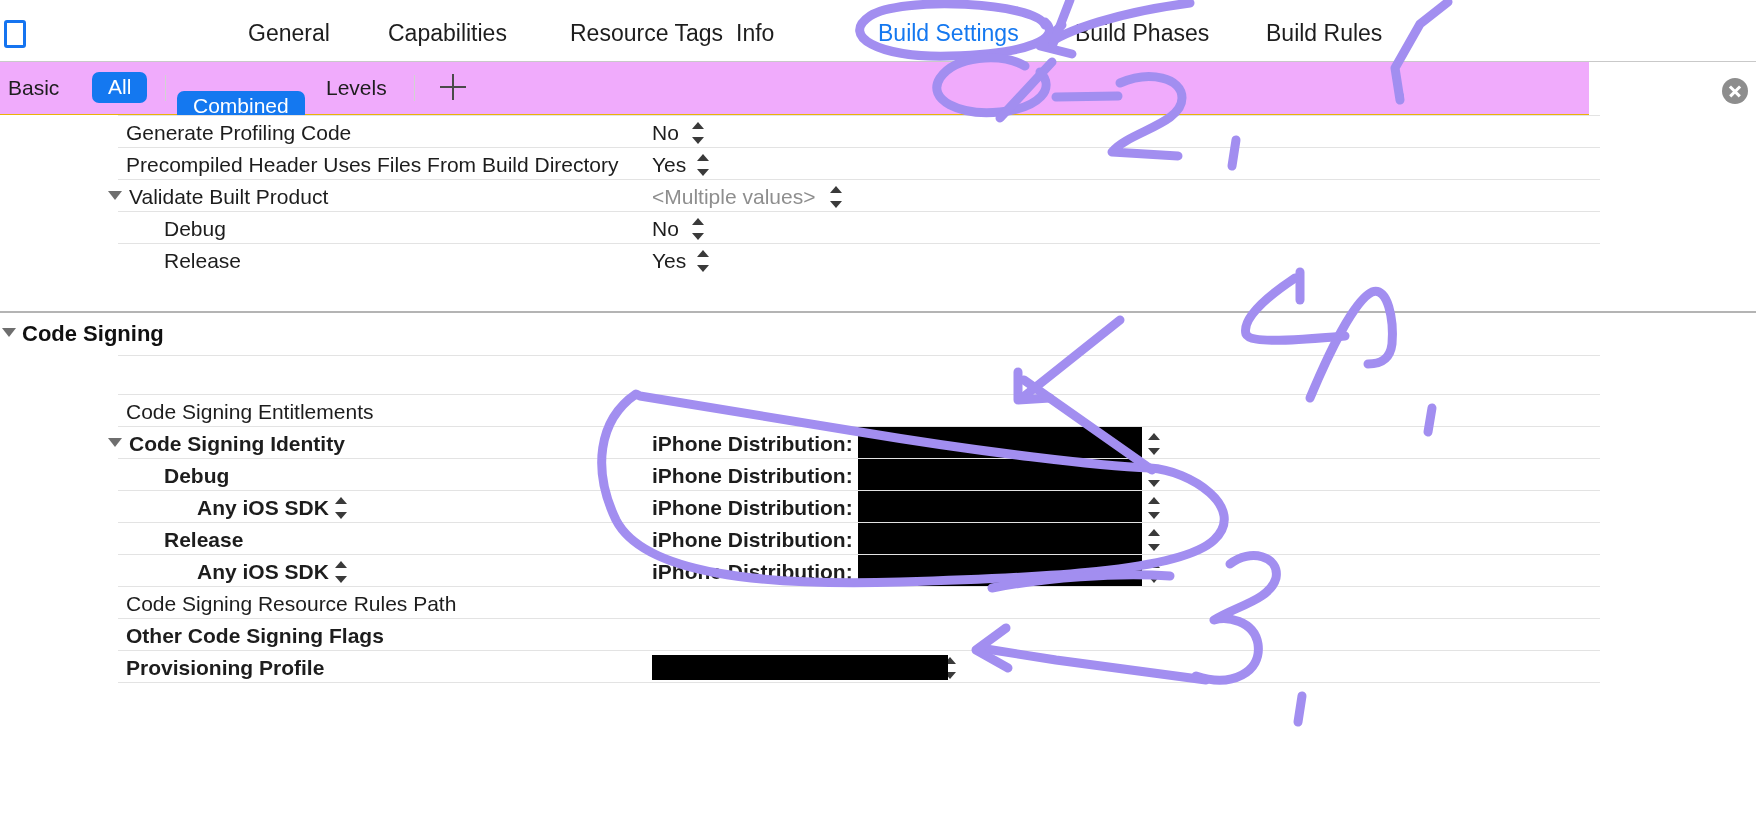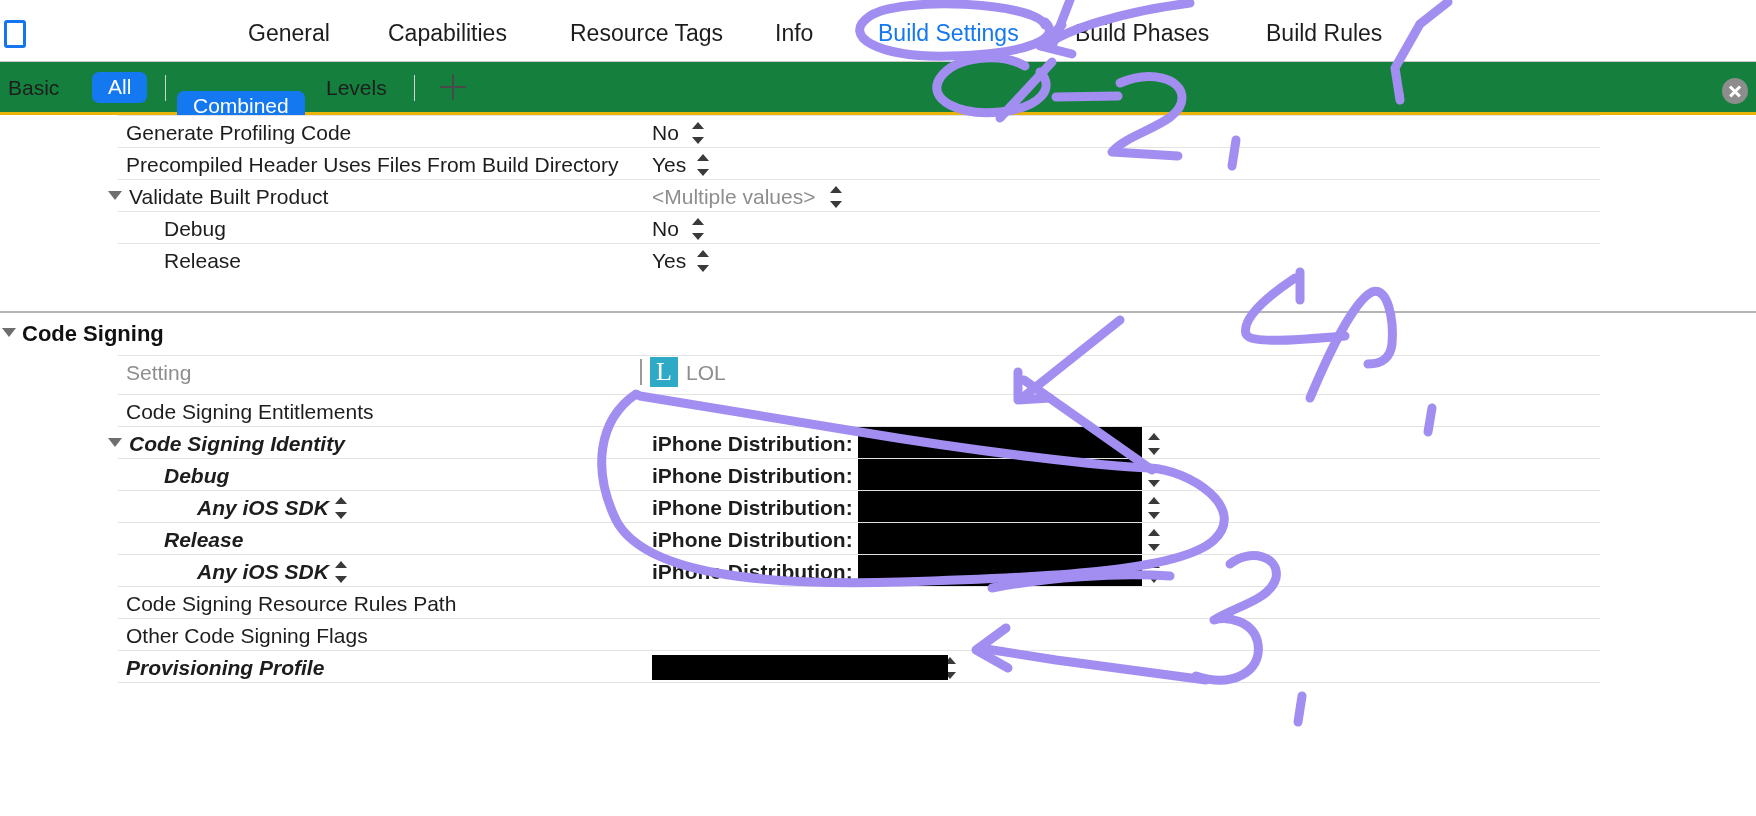--- a/index.html
+++ b/index.html
@@ -30,22 +30,22 @@
     display:flex;align-items:center;
   }
   .tab{
     font-size:23px;color:#1d1d1d;white-space:nowrap;
     position:absolute;top:20px;
   }
   .tab.active{color:#1478f0;}
 
   
   .filterbar{
-    position:absolute;left:0;top:62px;width:1756px;height:53px;
-    background:#15803d;border-bottom:3px solid #eab308;
+    position:absolute;left:0;top:62px;width:1589px;height:53px;
+    background:#f0abfc;border-bottom:1px solid #eab308;
     box-sizing:border-box;
   }
   .fb-item{position:absolute;top:14px;font-size:21px;color:#1d1d1d;white-space:nowrap;}
   .seg{
     position:absolute;top:10px;
     background:#1478f0;color:#ffffff;border-radius:7px;
     font-size:21px;padding:4px 16px 6px 16px;line-height:1;
     box-sizing:border-box;
   }
   .divline{position:absolute;top:13px;width:1px;height:26px;background:#d2d2d2;}
@@ -102,21 +102,21 @@
     box-sizing:border-box;
   }
   .rowline{
     position:absolute;left:118px;width:1482px;height:1px;background:#e3e3e3;
   }
   .rowline.full{left:0;width:1756px;height:2px;background:#b4b4b4;}
   .name{
     position:absolute;font-size:21px;color:#1d1d1d;white-space:nowrap;top:5px;
   }
   .name.grey{color:#8e8e8e;}
-  .name.bold{font-weight:bold;font-style:italic;}
+  .name.bold{font-weight:bold;}
   .val{
     position:absolute;left:652px;font-size:21px;color:#1d1d1d;white-space:nowrap;top:5px;
   }
   .val.grey{color:#8e8e8e;}
   .val.bold{font-weight:bold;}
   .tri{
     position:absolute;width:0;height:0;
     border-left:7px solid transparent;border-right:7px solid transparent;
     border-top:9px solid #6e6e6e;
   }
@@ -151,21 +151,21 @@
 <body>
 
 <div id="root">
 
   <div class="tabbar">
     <div class="focus-rect"></div>
     <div class="tabs" id="tabs-host">
         <div class="tab" style="left: 248px;">General</div>
         <div class="tab" style="left: 388px;">Capabilities</div>
         <div class="tab" style="left: 570px;">Resource Tags</div>
-        <div class="tab" style="left: 775px; text-align: center;">Info</div>
+        <div class="tab" style="left: 736px; text-align: center;">Info</div>
         <div class="tab active" style="left: 878px;">Build Settings</div>
         <div class="tab" style="left: 1075px;">Build Phases</div>
         <div class="tab" style="left: 1266px;">Build Rules</div>
       </div>
   </div>
 
   <div class="filterbar">
     <div class="fb-item" style="left:8px;">Basic</div>
     <div class="seg" style="left:92px;">All</div>
     <div class="divline" style="left:165px;"></div>
@@ -226,26 +226,20 @@
           <div class="up"></div>
           <div class="dn"></div>
         </div>
       </div>
       <div class="rowline full" style="top: 196px;"></div>
       <div class="row" style="top: 203px;">
         <div class="tri" style="left:2px;top:10px;"></div>
         <div class="sechead">Code Signing</div>
       </div>
       <div class="rowline" style="top: 240px;"></div>
-      <div class="row" style="top: 241px;">
-        <div class="name grey" style="left: 126px;">Setting</div>
-        <div class="lolbar" style="left: 640px; top: 3px;"></div>
-        <div class="lolicon" style="left: 650px; top: 1px; background: rgb(46, 169, 198);">L</div>
-        <div class="loltext" style="left: 686px; top: 5px;">LOL</div>
-      </div>
       <div class="rowline" style="top: 279px;"></div>
       <div class="row" style="top: 280px;">
         <div class="name" style="left: 126px;">Code Signing Entitlements</div>
       </div>
       <div class="rowline" style="top: 311px;"></div>
       <div class="row" style="top: 312px;">
         <div class="tri" style="left: 108px; top: 11px;"></div>
         <div class="name bold" style="left: 129px;">Code Signing Identity</div>
         <div class="val bold">iPhone Distribution:</div>
         <div class="stepper" style="left: 1148px; top: 6px;">
@@ -300,21 +294,21 @@
           <div class="up"></div>
           <div class="dn"></div>
         </div>
         <div class="redact" style="left: 858px; top: 0px; width: 284px; height: 32px;"></div>
       </div>
       <div class="rowline" style="top: 471px;"></div>
       <div class="row" style="top: 472px;">
         <div class="name" style="left: 126px;">Code Signing Resource Rules Path</div>
       </div>
       <div class="rowline" style="top: 503px;"></div>
-      <div class="row" style="top: 504px;">
+      <div class="row" style="top: 504px; font-weight: bold;">
         <div class="name" style="left: 126px;">Other Code Signing Flags</div>
       </div>
       <div class="rowline" style="top: 535px;"></div>
       <div class="row" style="top: 536px;">
         <div class="name bold" style="left: 126px;">Provisioning Profile</div>
         <div class="stepper" style="left: 944px; top: 6px;">
           <div class="up"></div>
           <div class="dn"></div>
         </div>
         <div class="redact" style="left: 652px; top: 4px; width: 296px; height: 25px;"></div>

